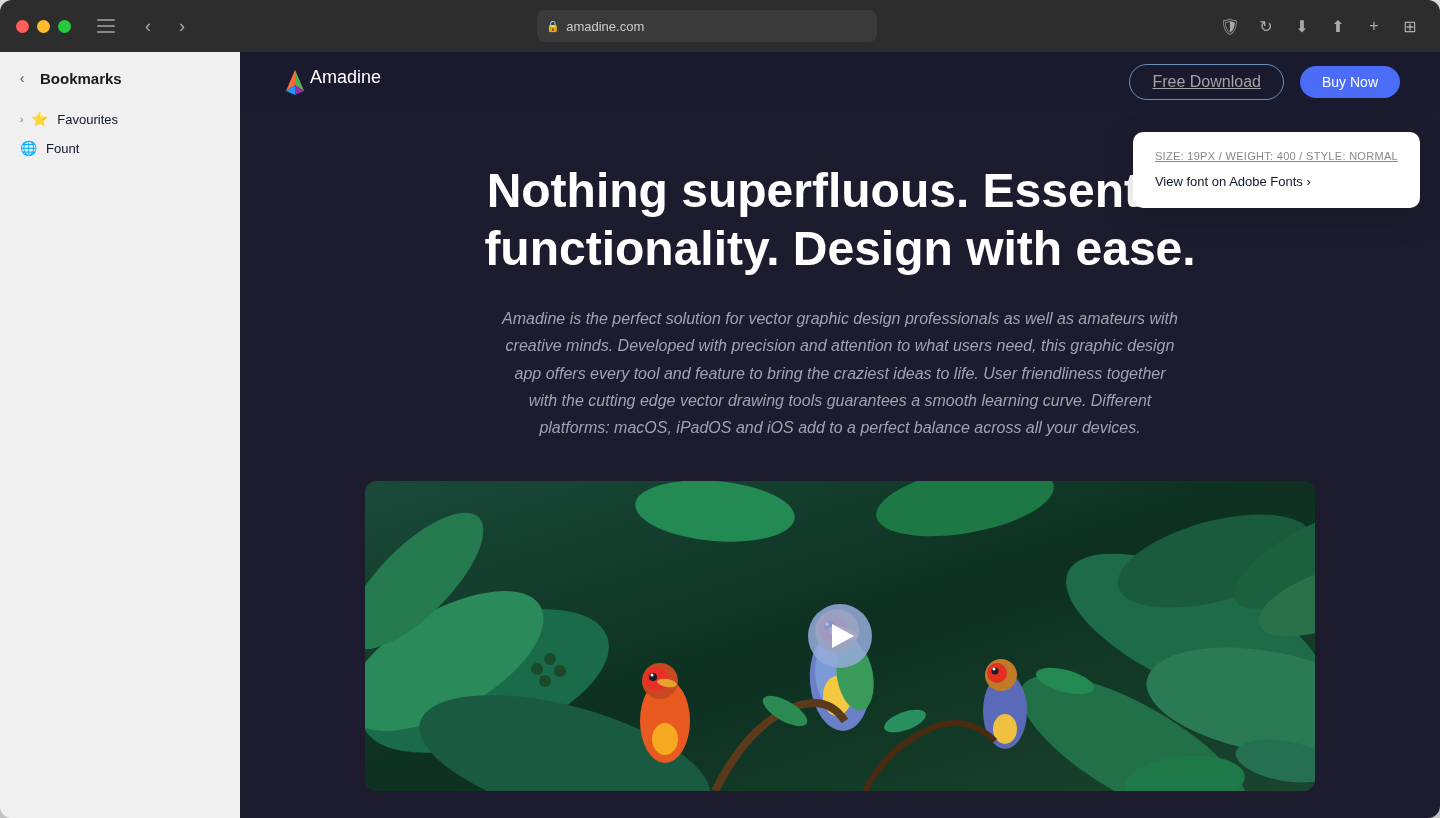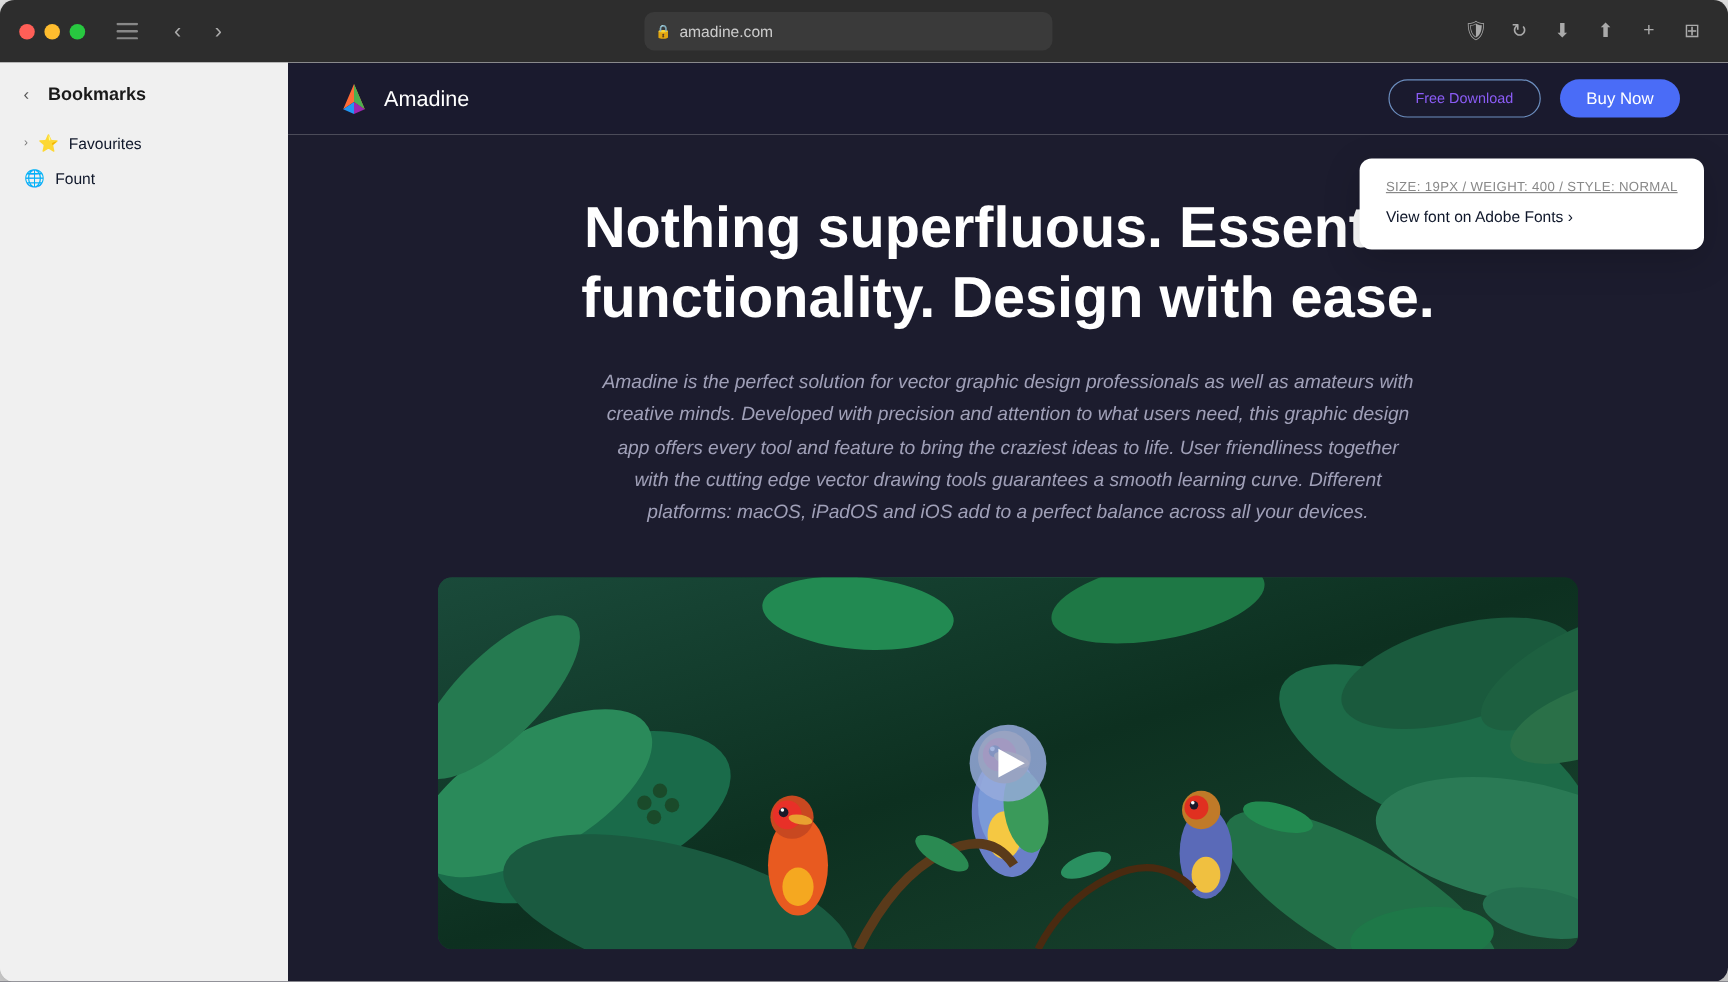--- a/index.html
+++ b/index.html
@@ -197,22 +197,21 @@
       height: 60px;
       display: flex;
       align-items: center;
       padding: 0 40px;
       justify-content: space-between;
       flex-shrink: 0;
     }
 
     .site-logo {
       display: flex;
-      align-items: center;
-      gap: 10px;
+      align-items: flex-start;
     }
 
     .logo-icon {
       width: 30px;
       height: 30px;
     }
 
     .logo-text {
       color: #ffffff;
       font-size: 18px;
@@ -220,26 +219,27 @@
     }
 
     .site-nav-buttons {
       display: flex;
       gap: 16px;
       align-items: center;
     }
 
     .btn-free-download {
       border: 1.5px solid #6c8ebf;
-      color: #8b5cf6;
+      color: #a3a3a3;
       background: transparent;
       border-radius: 20px;
       padding: 8px 22px;
-      font-size: 12px;
-      cursor: pointer;
+      font-size: 16px;
+      cursor: pointer;
+      text-decoration: underline;
     }
 
     .btn-buy-now {
       background: #4a6cf7;
       color: white;
       border: none;
       border-radius: 20px;
       padding: 8px 22px;
       font-size: 14px;
       cursor: pointer;

